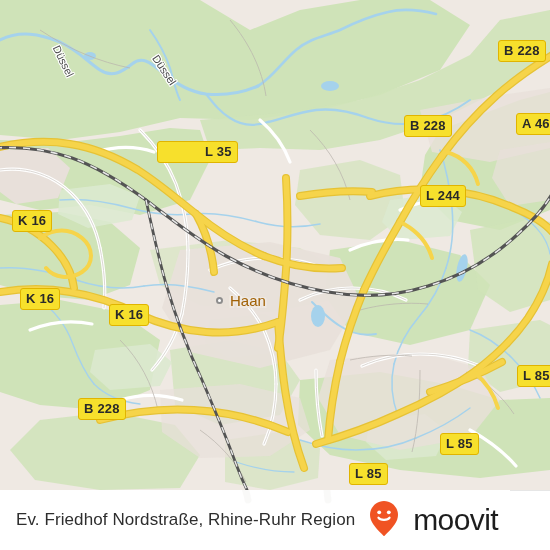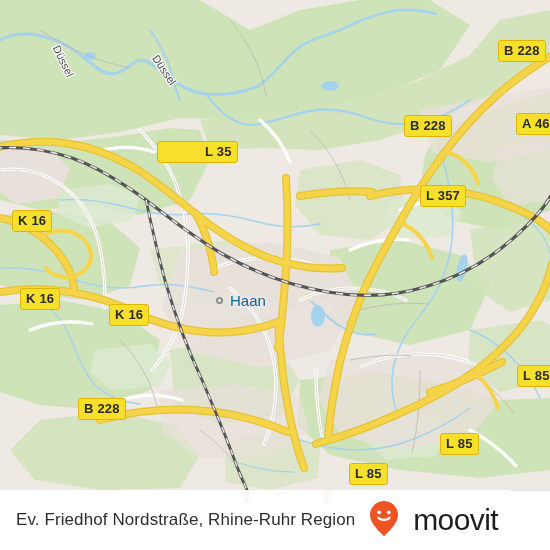--- a/index.html
+++ b/index.html
@@ -62,21 +62,21 @@
   .place{
     position:absolute;z-index:23;
     display:flex;align-items:center;gap:7px;
   }
   .place .dot{
     width:7px;height:7px;border-radius:50%;
     background:#fff;border:2px solid #8d8d8d;
     box-sizing:border-box;
   }
   .place .place-name{
-    font-size:15px;color:#0369a1;white-space:nowrap;
+    font-size:15px;color:#a16207;white-space:nowrap;
     text-shadow:
       1.5px 0 0 #efe9e3,-1.5px 0 0 #efe9e3,0 1.5px 0 #efe9e3,0 -1.5px 0 #efe9e3,
       1.5px 1.5px 0 #efe9e3,-1.5px -1.5px 0 #efe9e3,1.5px -1.5px 0 #efe9e3,-1.5px 1.5px 0 #efe9e3;
   }
 
   
   .callout{
     position:absolute;left:193px;top:122px;width:166px;
     z-index:60;
     filter:drop-shadow(0 2px 4px rgba(0,0,0,.28));
@@ -314,21 +314,21 @@
       </g>
     </svg>
 
     <div class="river-label" style="left:56px;top:40px;transform:rotate(64deg);transform-origin:left center;">Düssel</div>
     <div class="river-label" style="left:155px;top:50px;transform:rotate(56deg);transform-origin:left center;">Düssel</div>
 
     <div class="shield" style="left:157px;top:141px;padding-left:47px;">L 35</div>
     <div class="shield" style="left:498px;top:40px;">B 228</div>
     <div class="shield" style="left:404px;top:115px;">B 228</div>
     <div class="shield" style="left:516px;top:113px;">A 46</div>
-    <div class="shield" style="left:420px;top:185px;">L 357</div>
+    <div class="shield" style="left:420px;top:185px;">L 244</div>
     <div class="shield" style="left:12px;top:210px;">K 16</div>
     <div class="shield" style="left:20px;top:288px;">K 16</div>
     <div class="shield" style="left:109px;top:304px;">K 16</div>
     <div class="shield" style="left:78px;top:398px;">B 228</div>
     <div class="shield" style="left:517px;top:365px;">L 85</div>
     <div class="shield" style="left:440px;top:433px;">L 85</div>
     <div class="shield" style="left:349px;top:463px;">L 85</div>
 
     <div class="place" style="left:216px;top:292px;">
       <span class="dot"></span>

